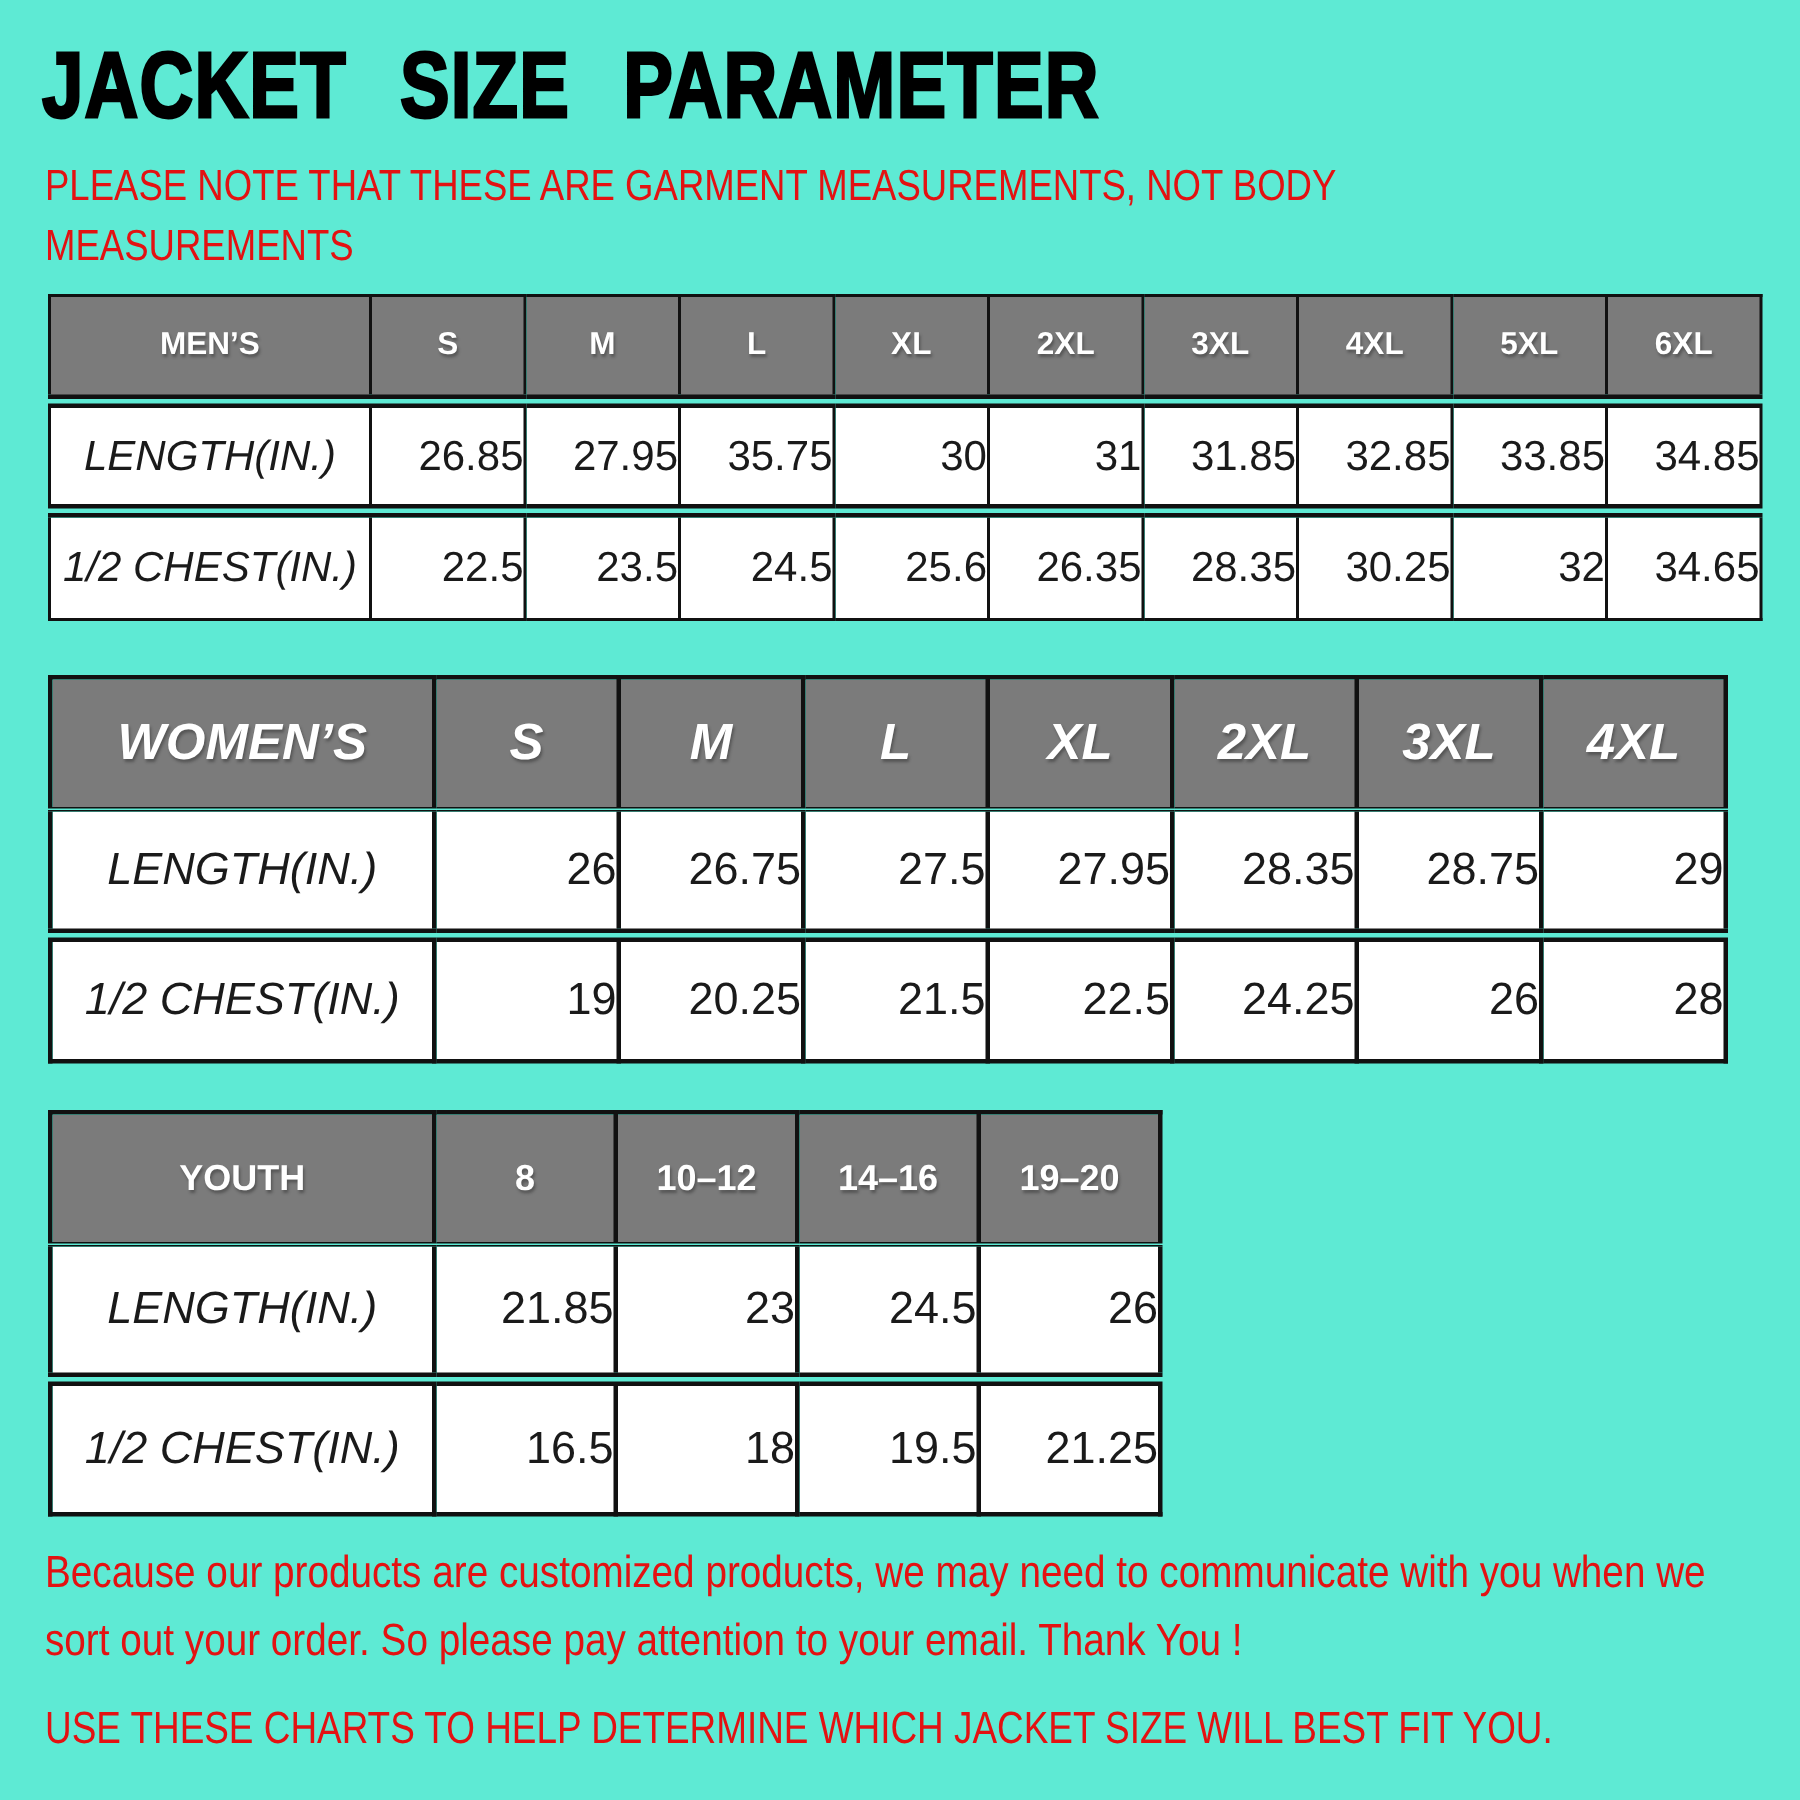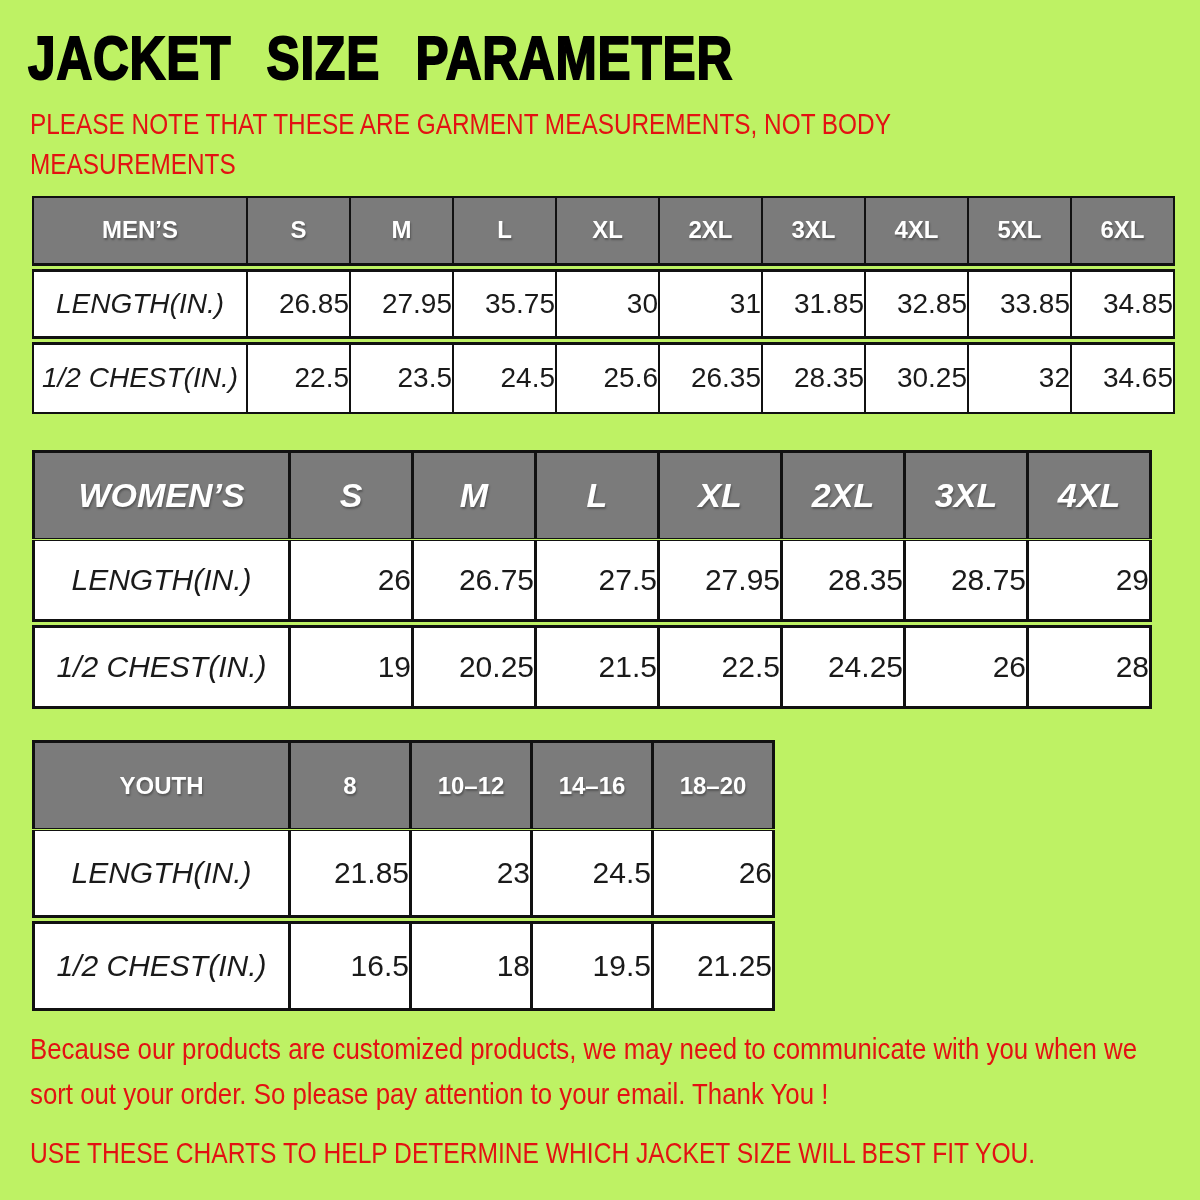--- a/index.html
+++ b/index.html
@@ -2,21 +2,21 @@
 <html><head>
 <meta charset="utf-8">
 <style>
   * { box-sizing: border-box; }
   html, body { margin: 0; padding: 0; background: #ffffff; }
   body {
     width: 1200px; height: 1200px;
     font-family: "Liberation Sans", sans-serif;
     position: relative; overflow: hidden;
   }
-  .page { position: absolute; inset: 0; background: #bef264; }
+  .page { position: absolute; inset: 0; background: #5eead4; }
 
   .title {
     position: absolute; left: 28px; top: 22px; margin: 0;
     font-size: 62px; font-weight: bold; color: #000;
     letter-spacing: 1px; word-spacing: 26px; white-space: nowrap;
     transform: scaleX(0.80); transform-origin: left top;
     -webkit-text-stroke: 2px #000;
   }
   .note {
     position: absolute; left: 30px; top: 104px; margin: 0;
@@ -40,21 +40,21 @@
     text-shadow: 1px 2px 2px rgba(40,40,40,0.45);
   }
   .size-table tbody tr:first-child th,
   .size-table tbody tr:first-child td { border-bottom: 9px double #111; }
   .size-table tbody th { font-weight: 400; background: #fff; font-style: italic; }
   .size-table tbody td { font-weight: 400; background: #fff; text-align: right; }
 
   #mens-table  { left: 32px; top: 196px; width: 1141px; }
   #mens-table thead tr { height: 70px; }
   #mens-table tbody tr { height: 73px; }
-  #mens-table thead th { font-size: 24px; }
+  #mens-table thead th { font-size: 21px; }
   #mens-table tbody th, #mens-table tbody td { font-size: 28px; }
 
   #womens-table { left: 32px; top: 450px; width: 1117px; }
   #womens-table thead tr { height: 88px; }
   #womens-table tbody tr { height: 84px; }
   #womens-table thead th { font-size: 34px; font-style: italic; }
   #womens-table tbody th, #womens-table tbody td { font-size: 30px; }
 
   #youth-table { left: 32px; top: 740px; width: 740px; }
   #youth-table thead tr { height: 88px; }
@@ -188,21 +188,21 @@
         <col style="width: 121px;">
         <col style="width: 121px;">
         <col style="width: 121px;">
       </colgroup>
       <thead>
         <tr>
           <th>YOUTH</th>
           <th>8</th>
           <th>10–12</th>
           <th>14–16</th>
-          <th>18–20</th>
+          <th>19–20</th>
         </tr>
       </thead>
       <tbody>
         <tr>
           <th>LENGTH(IN.)</th>
           <td>21.85</td>
           <td>23</td>
           <td>24.5</td>
           <td>26</td>
         </tr>

